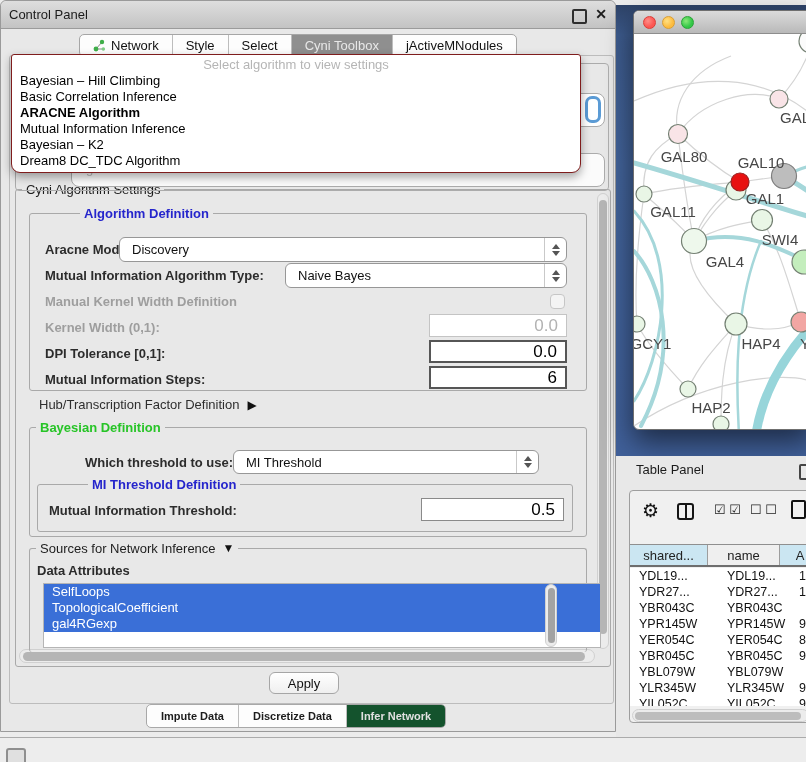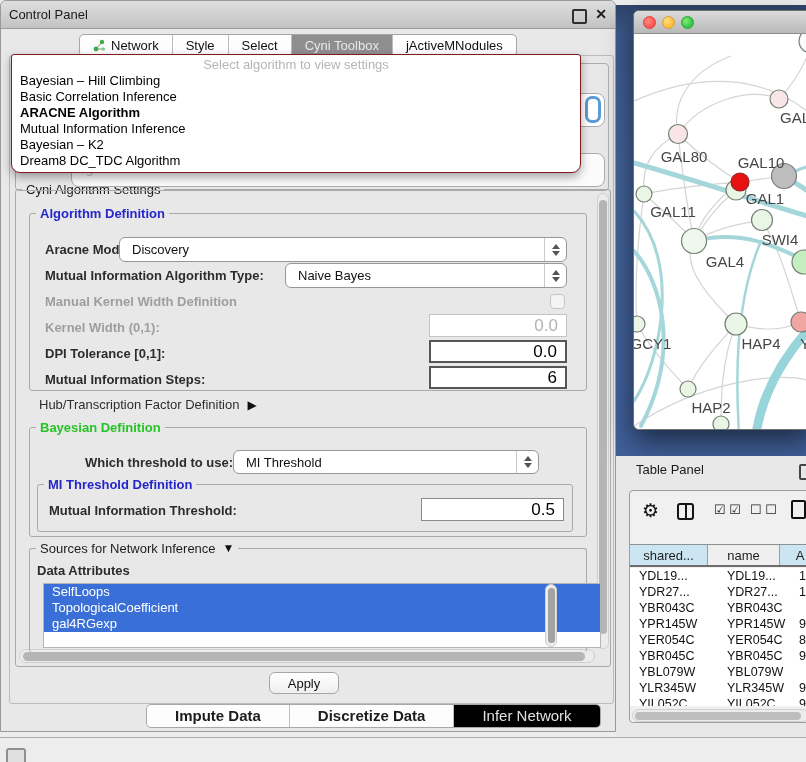--- a/index.html
+++ b/index.html
@@ -31,21 +31,21 @@
   .fragcombo2 span{display:block;margin:7px 0 0 14px;font-size:13px;color:#bdbdbd;}
   
   .dd{left:10px;top:53px;width:570px;height:119px;background:#fff;border:1px solid #7f1d1d;
       border-radius:3px 3px 9px 9px;box-shadow:0 4px 10px rgba(0,0,0,.35);z-index:40;box-sizing:border-box;}
   .dd-header{text-align:center;color:#b5b5b5;font-size:13px;height:17px;line-height:17px;margin-top:1px;}
   .dd-item{font-size:13px;line-height:16px;height:16px;padding-left:8px;color:#000;white-space:nowrap;}
   .dd-item.bold{font-weight:bold;}
   
   .group{border:1px solid #a9a9a9;border-radius:3px;box-sizing:border-box;}
   .gtitle{position:absolute;top:-8px;background:#e8e8e8;padding:0 4px;font-size:13px;line-height:15px;white-space:nowrap;}
-  .blue{color:#2525cc;font-weight:600;}
+  .blue{color:#2525cc;font-weight:600;margin-left:44px;}
   .green{color:#27c427;font-weight:600;}
   .flabel{font-size:13px;font-weight:bold;color:#2c2c2c;white-space:nowrap;}
   .flabel.dis{color:#9e9e9e;}
   .combo{background:#fff;border:1px solid #979797;border-radius:6px;box-sizing:border-box;
       font-size:13px;color:#111;display:flex;align-items:center;}
   .combo .val{padding-left:12px;flex:1;}
   .stepper{width:21px;align-self:stretch;border-left:1px solid #c9c9c9;display:flex;flex-direction:column;
       align-items:center;justify-content:center;gap:2px;}
   .tri-up{width:0;height:0;border-left:4px solid transparent;border-right:4px solid transparent;border-bottom:5px solid #555;}
   .tri-dn{width:0;height:0;border-left:4px solid transparent;border-right:4px solid transparent;border-top:5px solid #555;}
@@ -53,23 +53,23 @@
   .checkbox{width:15px;height:15px;border:1px solid #c6c6c6;border-radius:4px;background:#f4f4f4;box-sizing:border-box;}
   .arrow-glyph{font-size:12px;color:#111;}
   
   .attr-list{left:42px;top:586px;width:558px;height:65px;background:#fff;border:1px solid #b5b5b5;box-sizing:border-box;overflow:hidden;}
   .attr-item{height:16px;line-height:16px;background:#3a6fd7;color:#fff;font-size:13px;padding-left:8px;}
   .sbar-v{background:#ececec;border:1px solid #d0d0d0;border-radius:6px;box-sizing:border-box;}
   .sbar-thumb{background:#b5b5b5;border-radius:5px;}
   .btn{background:linear-gradient(#ffffff,#efefef);border:1px solid #a6a6a6;border-radius:6px;
       font-size:13px;color:#111;display:flex;align-items:center;justify-content:center;box-sizing:border-box;}
   .btabs{left:145px;top:703px;height:24px;display:flex;background:#fdfdfd;border:1px solid #a8a8a8;border-radius:5px;overflow:hidden;box-sizing:border-box;}
-  .btabseg{padding:0 28px;font-size:15px;font-weight:bold;line-height:22px;color:#1c1c1c;border-right:1px solid #bdbdbd;white-space:nowrap;}
+  .btabseg{padding:0 14px;font-size:11px;font-weight:bold;line-height:22px;color:#1c1c1c;border-right:1px solid #bdbdbd;white-space:nowrap;}
   .btabseg:last-child{border-right:none;}
-  .btabseg.sel{background:#000000;color:#e0e0e0;font-weight:normal;}
+  .btabseg.sel{background:#14532d;color:#e0e0e0;font-weight:bold;}
   
   .desktop{left:616px;top:5px;width:190px;height:451px;background:linear-gradient(#2e4368,#3d5b8d 30px,#42639a 160px,#40609a);}
   .netwin{left:17px;top:5px;width:179px;height:420px;background:#fff;border:1px solid #6f6f6f;border-radius:6px;
       box-sizing:border-box;box-shadow:0 12px 28px rgba(0,0,0,.55);overflow:hidden;}
   .net-titlebar{left:0;top:0;width:100%;height:23px;background:linear-gradient(#dbdbdb,#b9b9b9);
       border-bottom:1px solid #8d8d8d;box-sizing:border-box;}
   .light{top:5px;width:13px;height:13px;border-radius:50%;box-sizing:border-box;}
   .light.red{left:9px;background:radial-gradient(circle at 4px 4px,#ff8d87,#fc5753 60%);border:1px solid #da3e37;}
   .light.yellow{left:28px;background:radial-gradient(circle at 4px 4px,#ffe083,#fdbc40 60%);border:1px solid #d99e33;}
   .light.green{left:47px;background:radial-gradient(circle at 4px 4px,#8ce97a,#34c748 60%);border:1px solid #2aa336;}

